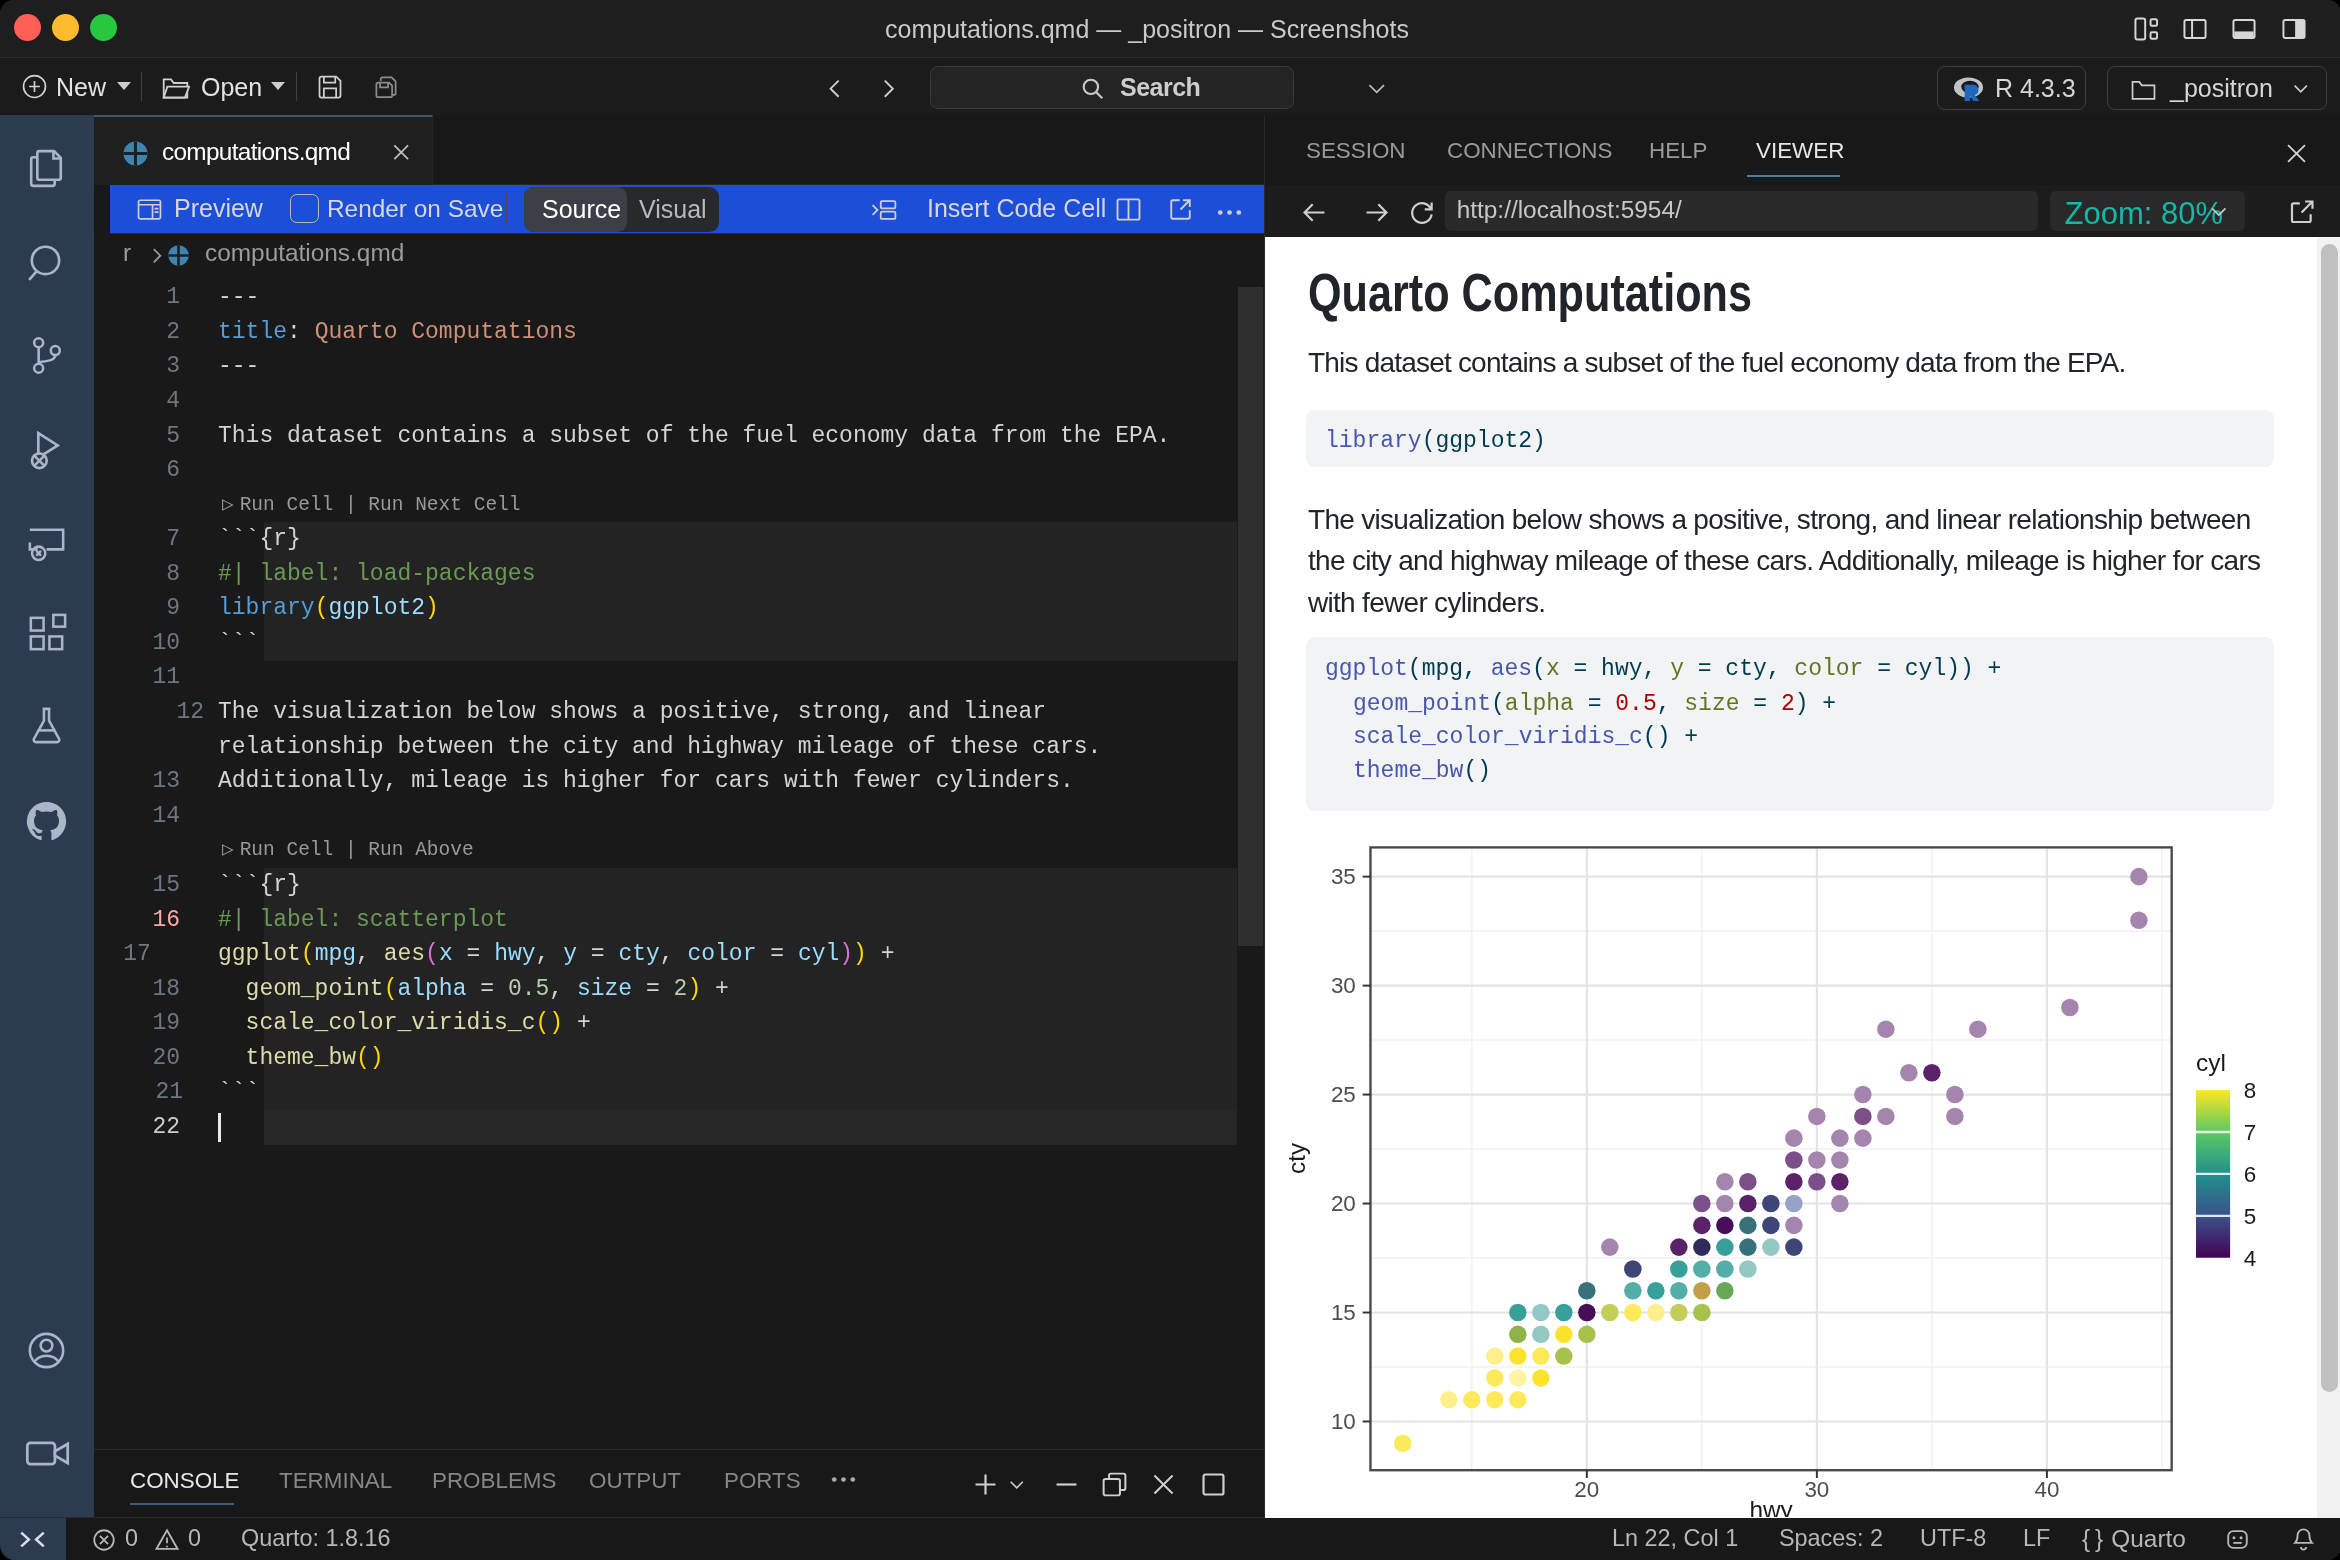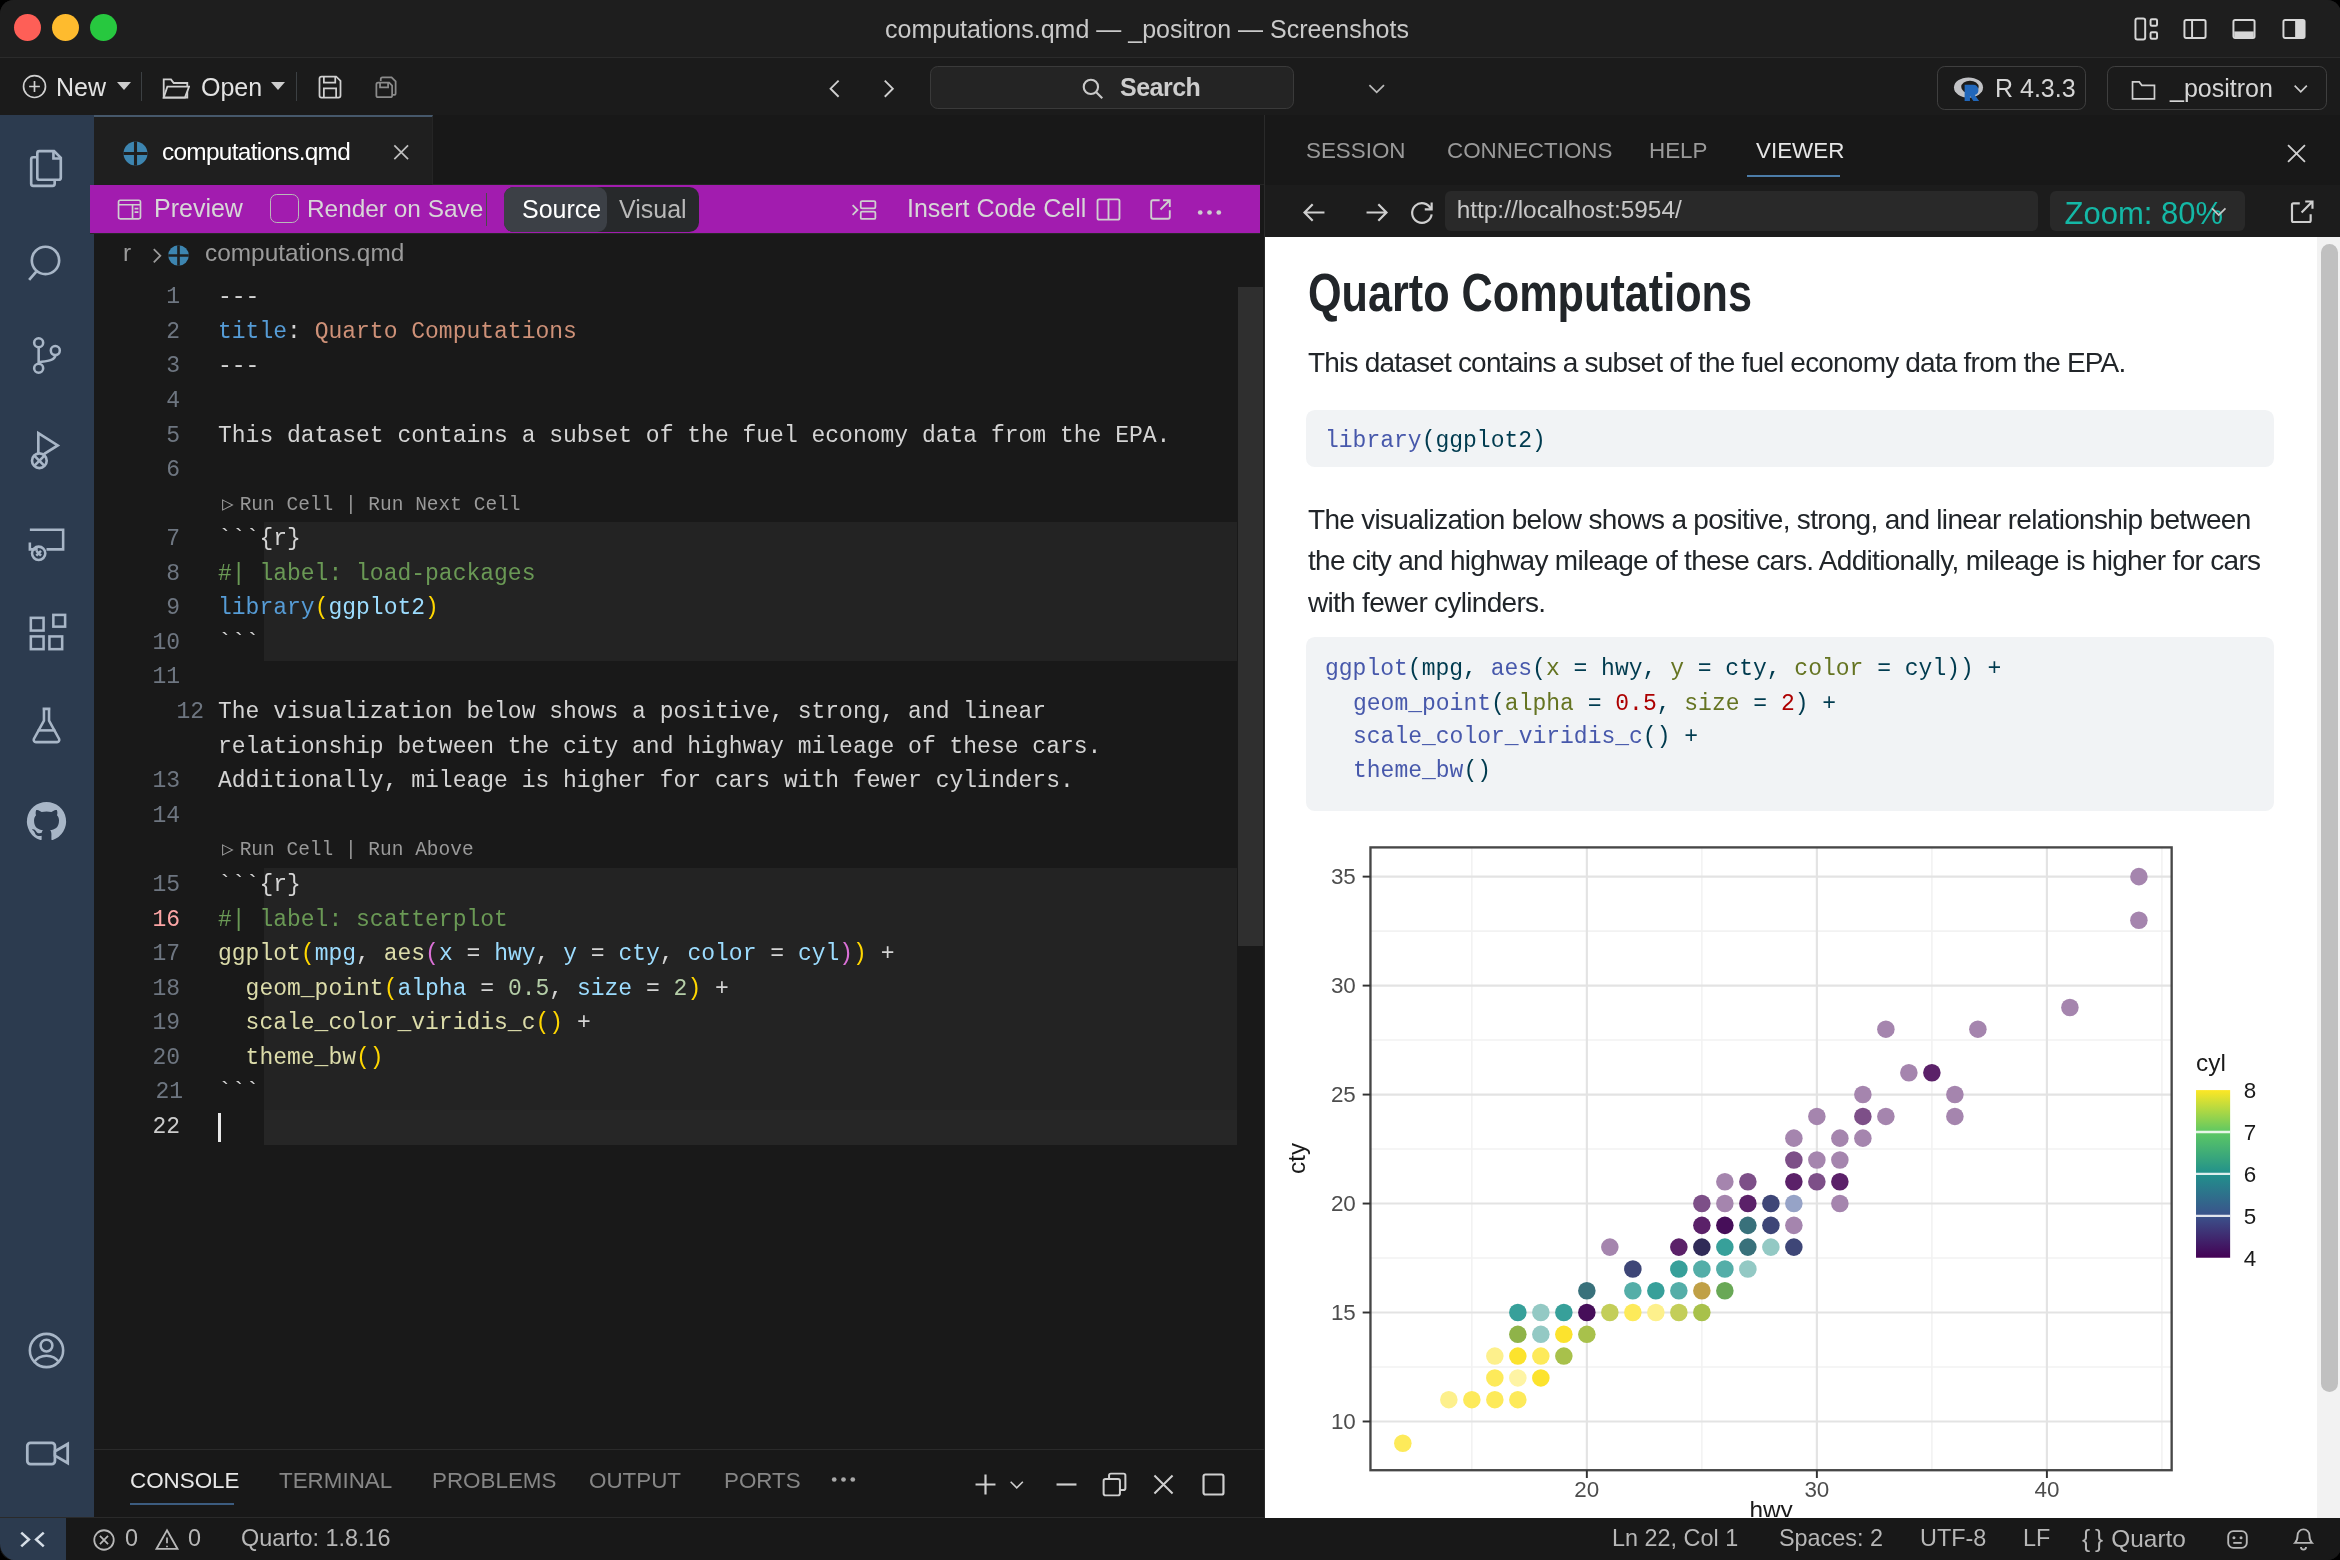--- a/index.html
+++ b/index.html
@@ -153,21 +153,21 @@
           <circle cx="8" cy="8" r="6.6" fill="#3d85b0"></circle>
           <path d="M8 1.4 v13.2 M1.4 8 h13.2" stroke="#1f1f1f" stroke-width="1.7"></path>
         </svg>
   <div class="abs" style="left:68px;top:20.5px;color:#ffffff;font-size:24.4px;letter-spacing:-0.7px;">computations.qmd</div>
   <svg class="abs" style="left:295px;top:23.4px;" width="24.4" height="24.4" viewBox="0 0 16 16" stroke="#c0c0c0" stroke-width="1.1">
           <path d="M3.5 3.5 l9 9 M12.5 3.5 l-9 9"></path>
         </svg>
  </div>
 </div>
 
-<div class="abs" style="left:90px;top:185px;width:1170px;height:49px;background:#a21caf;border-bottom:1px solid #282828;">
+<div class="abs" style="left:110px;top:185px;width:1170px;height:49px;background:#1d4ed8;border-bottom:1px solid #282828;">
  <svg class="abs" style="left:26px;top:10.7px;" width="27" height="27" viewBox="0 0 16 16" fill="none" stroke="#cfcfcf" stroke-width="1">
         <rect x="1.5" y="2.5" width="13" height="11" rx="1"></rect>
         <line x1="1.5" y1="5.2" x2="14.5" y2="5.2"></line>
         <line x1="9.8" y1="5.2" x2="9.8" y2="13.5"></line>
         <line x1="11" y1="7.5" x2="13.3" y2="7.5"></line>
         <line x1="11" y1="9.5" x2="13.3" y2="9.5"></line>
       </svg>
  <div class="abs" style="left:64px;top:8.8px;color:#d7d7d7;font-size:25px;">Preview</div>
  <div class="abs" style="left:180px;top:8.8px;width:29px;height:29px;border:1.5px solid #b9b9b9;border-radius:6.8px;"></div>
  <div class="abs" style="left:217px;top:9.8px;color:#d7d7d7;font-size:24.4px;">Render on Save</div>
@@ -240,21 +240,21 @@
 <div class="abs mono" style="left:124px;top:486px;height:35px;line-height:35px;font-size:23px;white-space:pre;"><span style="color:#d4d4d4">Additionally, mileage is higher for cars with fewer cylinders.</span></div>
 <div class="abs mono" style="left:0;top:521px;width:86px;height:35px;line-height:35px;font-size:23px;color:#6e7681;text-align:right;">14</div>
 <div class="abs mono" style="left:128px;top:555px;height:35px;line-height:35px;font-size:19.5px;color:#999999;">▷<span style="margin-left:5.9px;">Run Cell | Run Above</span></div>
 <div class="abs" style="left:170px;top:590px;width:973px;height:35px;background:#232323;"></div>
 <div class="abs mono" style="left:0;top:590px;width:86px;height:35px;line-height:35px;font-size:23px;color:#6e7681;text-align:right;">15</div>
 <div class="abs mono" style="left:124px;top:590px;height:35px;line-height:35px;font-size:23px;white-space:pre;"><span style="color:#d4d4d4">```{r}</span></div>
 <div class="abs" style="left:170px;top:625px;width:973px;height:35px;background:#232323;"></div>
 <div class="abs mono" style="left:0;top:625px;width:86px;height:35px;line-height:35px;font-size:23px;color:#fca5a5;text-align:right;">16</div>
 <div class="abs mono" style="left:124px;top:625px;height:35px;line-height:35px;font-size:23px;white-space:pre;"><span style="color:#6a9955">#| label: scatterplot</span></div>
 <div class="abs" style="left:170px;top:659px;width:973px;height:35px;background:#232323;"></div>
-<div class="abs mono" style="left:0;top:659px;width:86px;height:35px;line-height:35px;font-size:23px;color:#6e7681;text-align:right;">17</div>
+<div class="abs mono" style="left:0;top:659px;width:86px;height:35px;line-height:35px;font-size:23px;color:#6e7681;text-align:center;">17</div>
 <div class="abs mono" style="left:124px;top:659px;height:35px;line-height:35px;font-size:23px;white-space:pre;"><span style="color:#dcdcaa">ggplot</span><span style="color:#ffd700">(</span><span style="color:#9cdcfe">mpg</span><span style="color:#d4d4d4">, </span><span style="color:#dcdcaa">aes</span><span style="color:#da70d6">(</span><span style="color:#9cdcfe">x</span><span style="color:#d4d4d4"> = </span><span style="color:#9cdcfe">hwy</span><span style="color:#d4d4d4">, </span><span style="color:#9cdcfe">y</span><span style="color:#d4d4d4"> = </span><span style="color:#9cdcfe">cty</span><span style="color:#d4d4d4">, </span><span style="color:#9cdcfe">color</span><span style="color:#d4d4d4"> = </span><span style="color:#9cdcfe">cyl</span><span style="color:#da70d6">)</span><span style="color:#ffd700">)</span><span style="color:#d4d4d4"> +</span></div>
 <div class="abs" style="left:170px;top:694px;width:973px;height:35px;background:#232323;"></div>
 <div class="abs mono" style="left:0;top:694px;width:86px;height:35px;line-height:35px;font-size:23px;color:#6e7681;text-align:right;">18</div>
 <div class="abs mono" style="left:124px;top:694px;height:35px;line-height:35px;font-size:23px;white-space:pre;"><span style="color:#d4d4d4">  </span><span style="color:#dcdcaa">geom_point</span><span style="color:#ffd700">(</span><span style="color:#9cdcfe">alpha</span><span style="color:#d4d4d4"> = </span><span style="color:#b5cea8">0.5</span><span style="color:#d4d4d4">, </span><span style="color:#9cdcfe">size</span><span style="color:#d4d4d4"> = </span><span style="color:#b5cea8">2</span><span style="color:#ffd700">)</span><span style="color:#d4d4d4"> +</span></div>
 <div class="abs" style="left:170px;top:728px;width:973px;height:35px;background:#232323;"></div>
 <div class="abs mono" style="left:0;top:728px;width:86px;height:35px;line-height:35px;font-size:23px;color:#6e7681;text-align:right;">19</div>
 <div class="abs mono" style="left:124px;top:728px;height:35px;line-height:35px;font-size:23px;white-space:pre;"><span style="color:#d4d4d4">  </span><span style="color:#dcdcaa">scale_color_viridis_c</span><span style="color:#ffd700">()</span><span style="color:#d4d4d4"> +</span></div>
 <div class="abs" style="left:170px;top:763px;width:973px;height:35px;background:#232323;"></div>
 <div class="abs mono" style="left:0;top:763px;width:86px;height:35px;line-height:35px;font-size:23px;color:#6e7681;text-align:right;">20</div>
 <div class="abs mono" style="left:124px;top:763px;height:35px;line-height:35px;font-size:23px;white-space:pre;"><span style="color:#d4d4d4">  </span><span style="color:#dcdcaa">theme_bw</span><span style="color:#ffd700">()</span></div>

